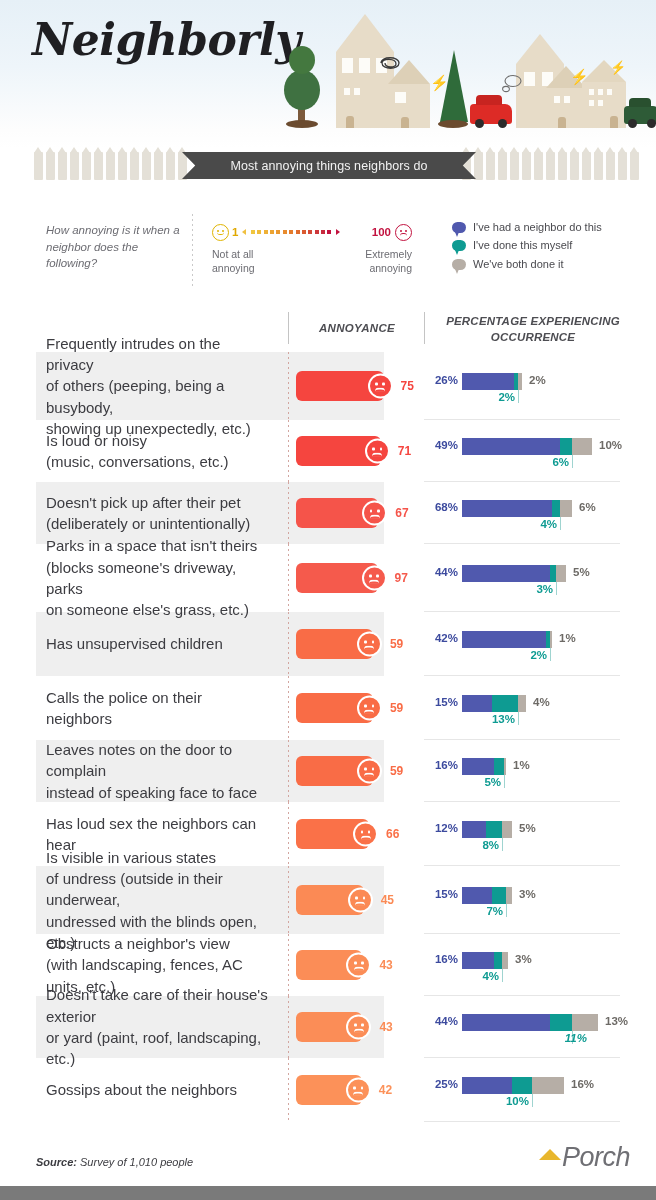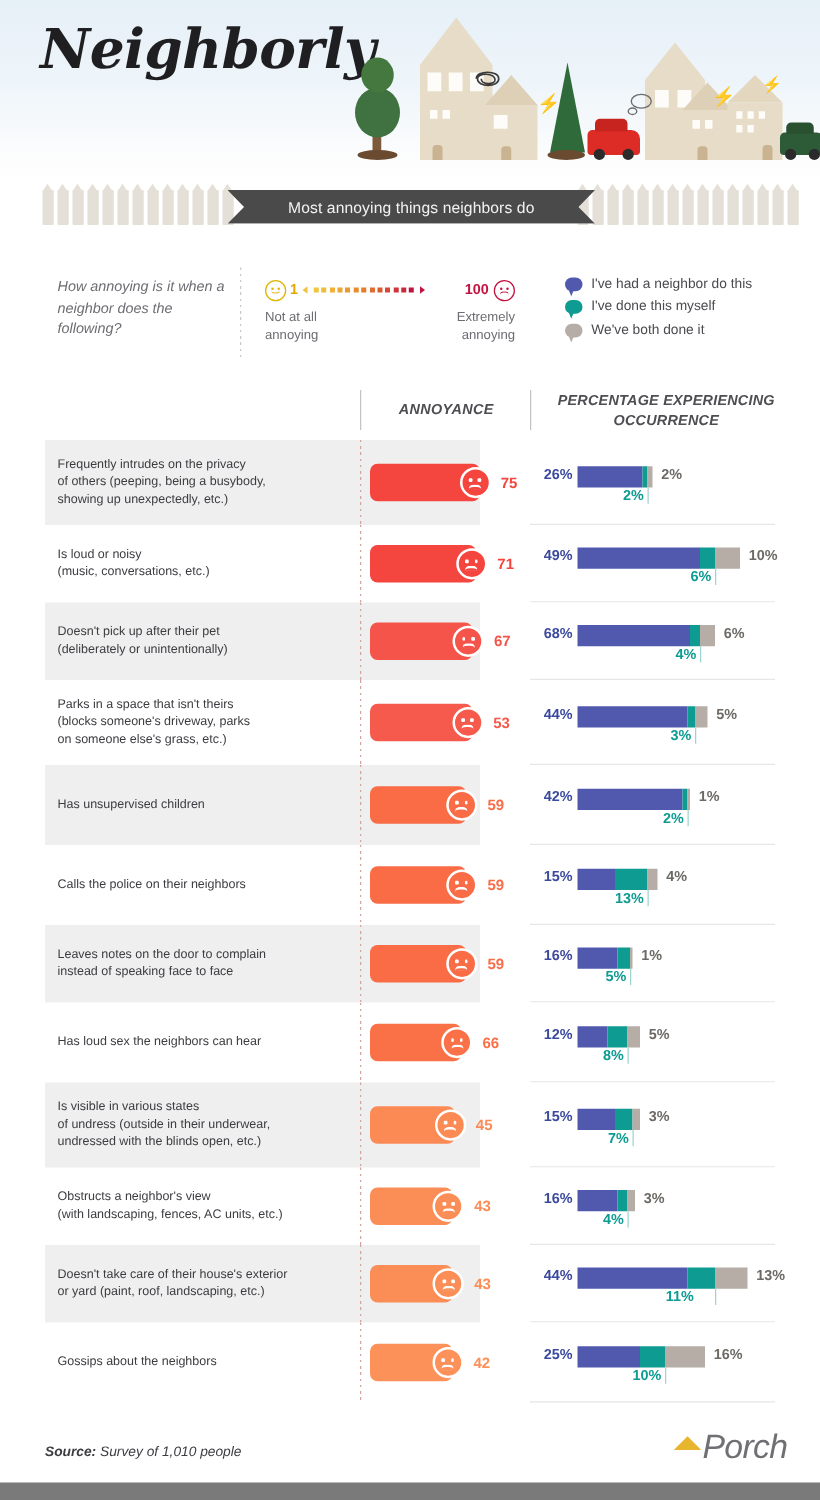--- a/index.html
+++ b/index.html
@@ -106,21 +106,21 @@
   .row { position:relative; width:656px; display:flex; align-items:stretch; }
   .row .zebra { position:absolute; left:36px; top:0; width:348px; height:100%; }
   .row.alt .zebra { background:#efefef; }
   .row .pctbg { position:absolute; left:424px; top:0; width:196px; height:100%; background:#fff;}
   .row.alt .pctbg { background:#fff; }
   .rowsep { position:absolute; left:424px; bottom:0; width:196px; height:1px; background:#e6e6e6;}
   .dotline { position:absolute; left:288px; top:0; width:1px; height:100%;
      background:repeating-linear-gradient(to bottom,#d2a6a0 0 2px,transparent 2px 5px); }
 
   .label { position:relative; z-index:2; width:288px; padding:0 18px 0 46px;
-     display:flex; align-items:center; font-size:10px; color:#3c3c41; line-height:1.42; }
+     display:flex; align-items:center; font-size:15px; color:#3c3c41; line-height:1.42; }
   .annocell { position:relative; z-index:2; width:136px; display:flex; align-items:center;
      padding-left:8px; }
   .pill { height:30px; border-radius:6px; position:relative; }
   .emoji { position:absolute; right:-9px; top:50%; transform:translateY(-50%);
      width:25px; height:25px; border-radius:50%; border:2px solid #fff; background:transparent;}
   .emoji i { position:absolute; width:2.6px; height:3.4px; border-radius:1px; background:#fff; top:6.5px;}
   .emoji i.l { left:5.6px;} .emoji i.r { right:5.6px;}
   .emoji u { position:absolute; left:5.5px; right:5.5px; bottom:5px; height:4px;
      border-top:2px solid #fff; border-radius:5px 5px 0 0; text-decoration:none;}
   .annoval { position:absolute; font-size:12px; font-weight:bold; }
@@ -471,21 +471,21 @@
           </div>
         </div>
         <div class="annocell">
           <div class="pill" style="width: 81.6px; background: rgb(245, 90, 76);">
             <div class="emoji" style="background: rgb(245, 90, 76);">
               <i class="l"></i>
               <i class="r"></i>
               <u></u>
             </div>
           </div>
-          <div class="annoval" style="left: 106.56px; color: rgb(245, 90, 76);">53</div>
+          <div class="annoval" style="left: 106.56px; color: rgb(245, 90, 76);">97</div>
         </div>
         <div class="pctcell">
           <div class="chart">
             <div class="lbl-left">44%</div>
             <div class="barline">
               <div class="seg b" style="width: 88px;"></div>
               <div class="seg t" style="width: 6px;"></div>
               <div class="seg g" style="width: 10px;"></div>
             </div>
             <div class="lbl-right" style="left: 149px;">5%</div>
@@ -726,21 +726,21 @@
         <div class="pctcell">
           <div class="chart">
             <div class="lbl-left">44%</div>
             <div class="barline">
               <div class="seg b" style="width: 88px;"></div>
               <div class="seg t" style="width: 22px;"></div>
               <div class="seg g" style="width: 26px;"></div>
             </div>
             <div class="lbl-right" style="left: 181px;">13%</div>
             <div class="tick" style="left: 148px;"></div>
-            <div class="lbl-teal" style="left: 131px;">11%</div>
+            <div class="lbl-teal" style="left: 163px; font-style: italic;">11%</div>
           </div>
         </div>
       </div>
       <div class="row" style="height: 64px;">
         <div class="zebra"></div>
         <div class="pctbg"></div>
         <div class="rowsep"></div>
         <div class="dotline"></div>
         <div class="label">
           <div>

